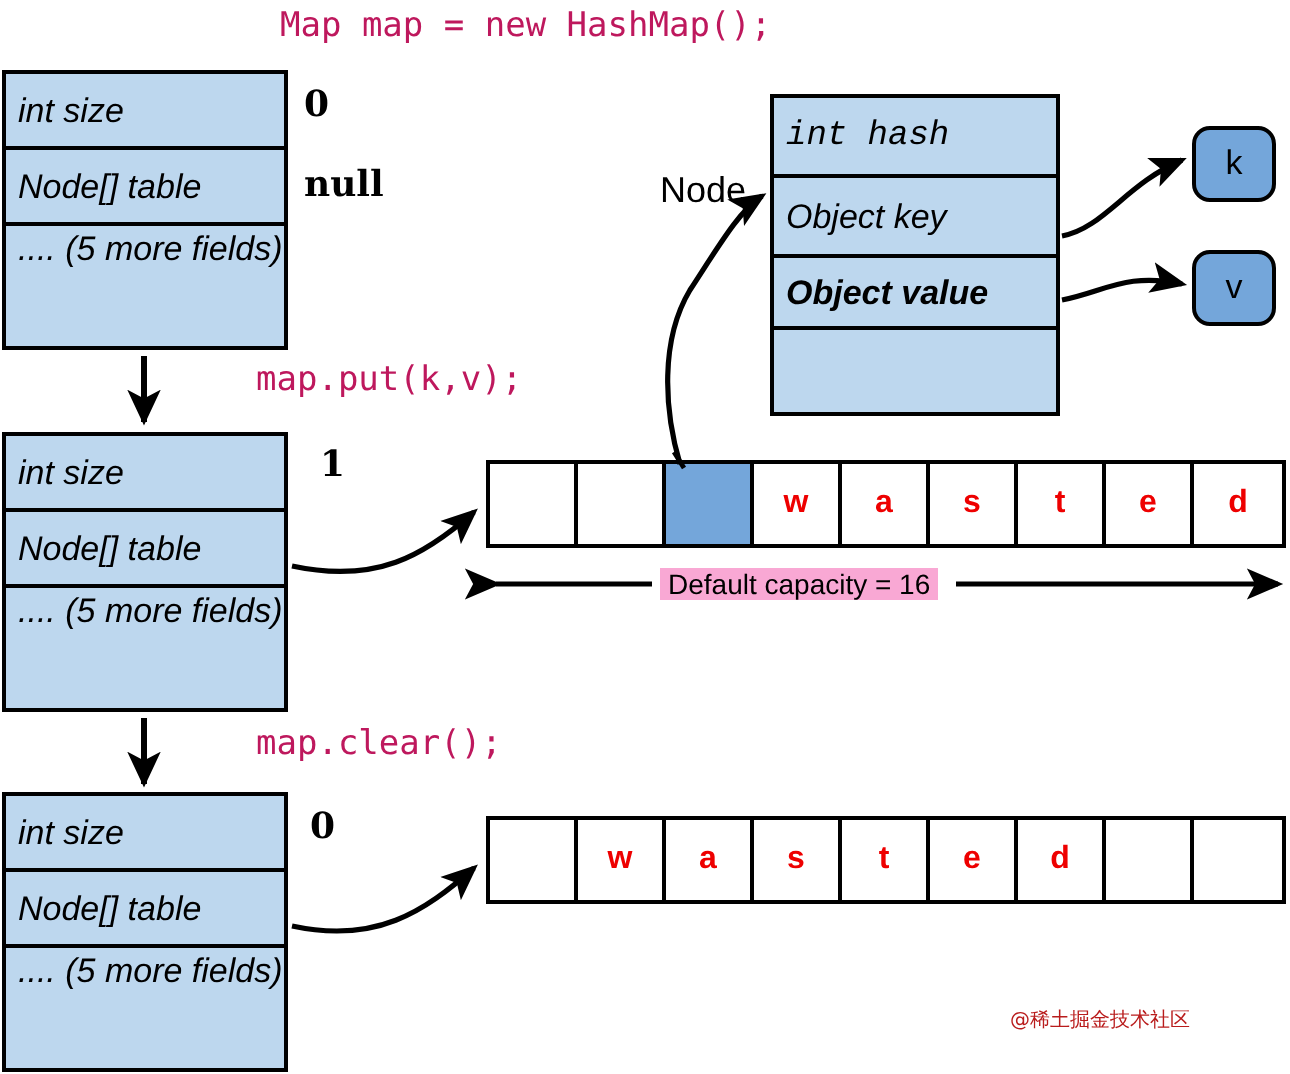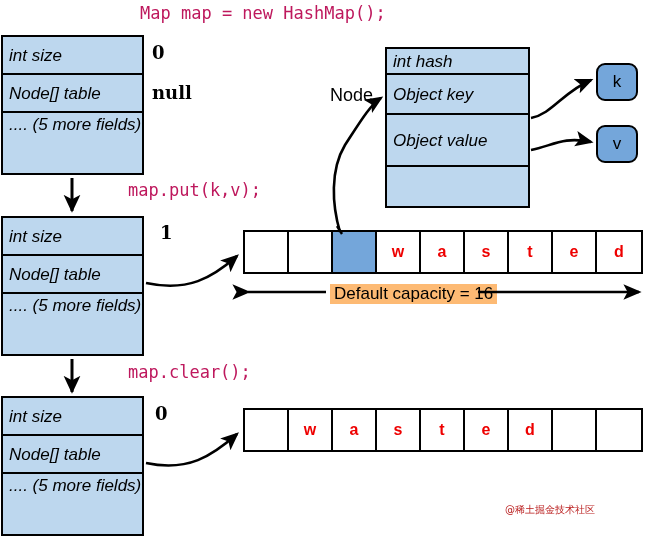--- a/index.html
+++ b/index.html
@@ -97,24 +97,24 @@
     font-size:16px;
     color:#ee0000;
   }
   .array .cell:last-child{border-right:none;}
   .array .cell.filled{background:#74a6da;}
 
   
   .capcap{
     position:absolute;
     font-family:"Liberation Sans",sans-serif;
-    font-size:17px;
-    color:#000;
-    white-space:nowrap;
-    background:#fdba74;
+    font-size:14px;
+    color:#000;
+    white-space:nowrap;
+    background:#f9a8d4;
     padding:0 4px;
   }
 
   
   .watermark{
     position:absolute;
     font-family:"DejaVu Sans",sans-serif;
     font-size:10px;
     color:#b91c1c;
     white-space:nowrap;
@@ -131,23 +131,23 @@
     <div class="row" style="height:38px;">int size</div>
     <div class="row" style="height:38px;">Node[] table</div>
     <div class="row last tall" style="height:60px;">.... (5 more fields)</div>
   </div>
   <div class="val" style="left:152px;top:42px;">0</div>
   <div class="val" style="left:152px;top:82px;">null</div>
 
   <div class="plainlabel" style="left:330px;top:85px;">Node</div>
 
   <div class="struct" style="left:385px;top:47px;width:145px;height:161px;">
-    <div class="row" style="height:26px;">int hash</div>
+    <div class="row" style="height:40px;font-family:Liberation Mono, monospace;">int hash</div>
     <div class="row" style="height:40px;">Object key</div>
-    <div class="row" style="height:52px;">Object value</div>
+    <div class="row" style="height:36px;font-weight:bold;">Object value</div>
   </div>
 
   <div class="kv" style="left:596px;top:63px;">k</div>
   <div class="kv" style="left:596px;top:125px;">v</div>
 
   <div class="code" style="left:128px;top:180px;">map.put(k,v);</div>
 
   <div class="struct" style="left:1px;top:216px;width:143px;height:140px;">
     <div class="row" style="height:38px;">int size</div>
     <div class="row" style="height:38px;">Node[] table</div>

